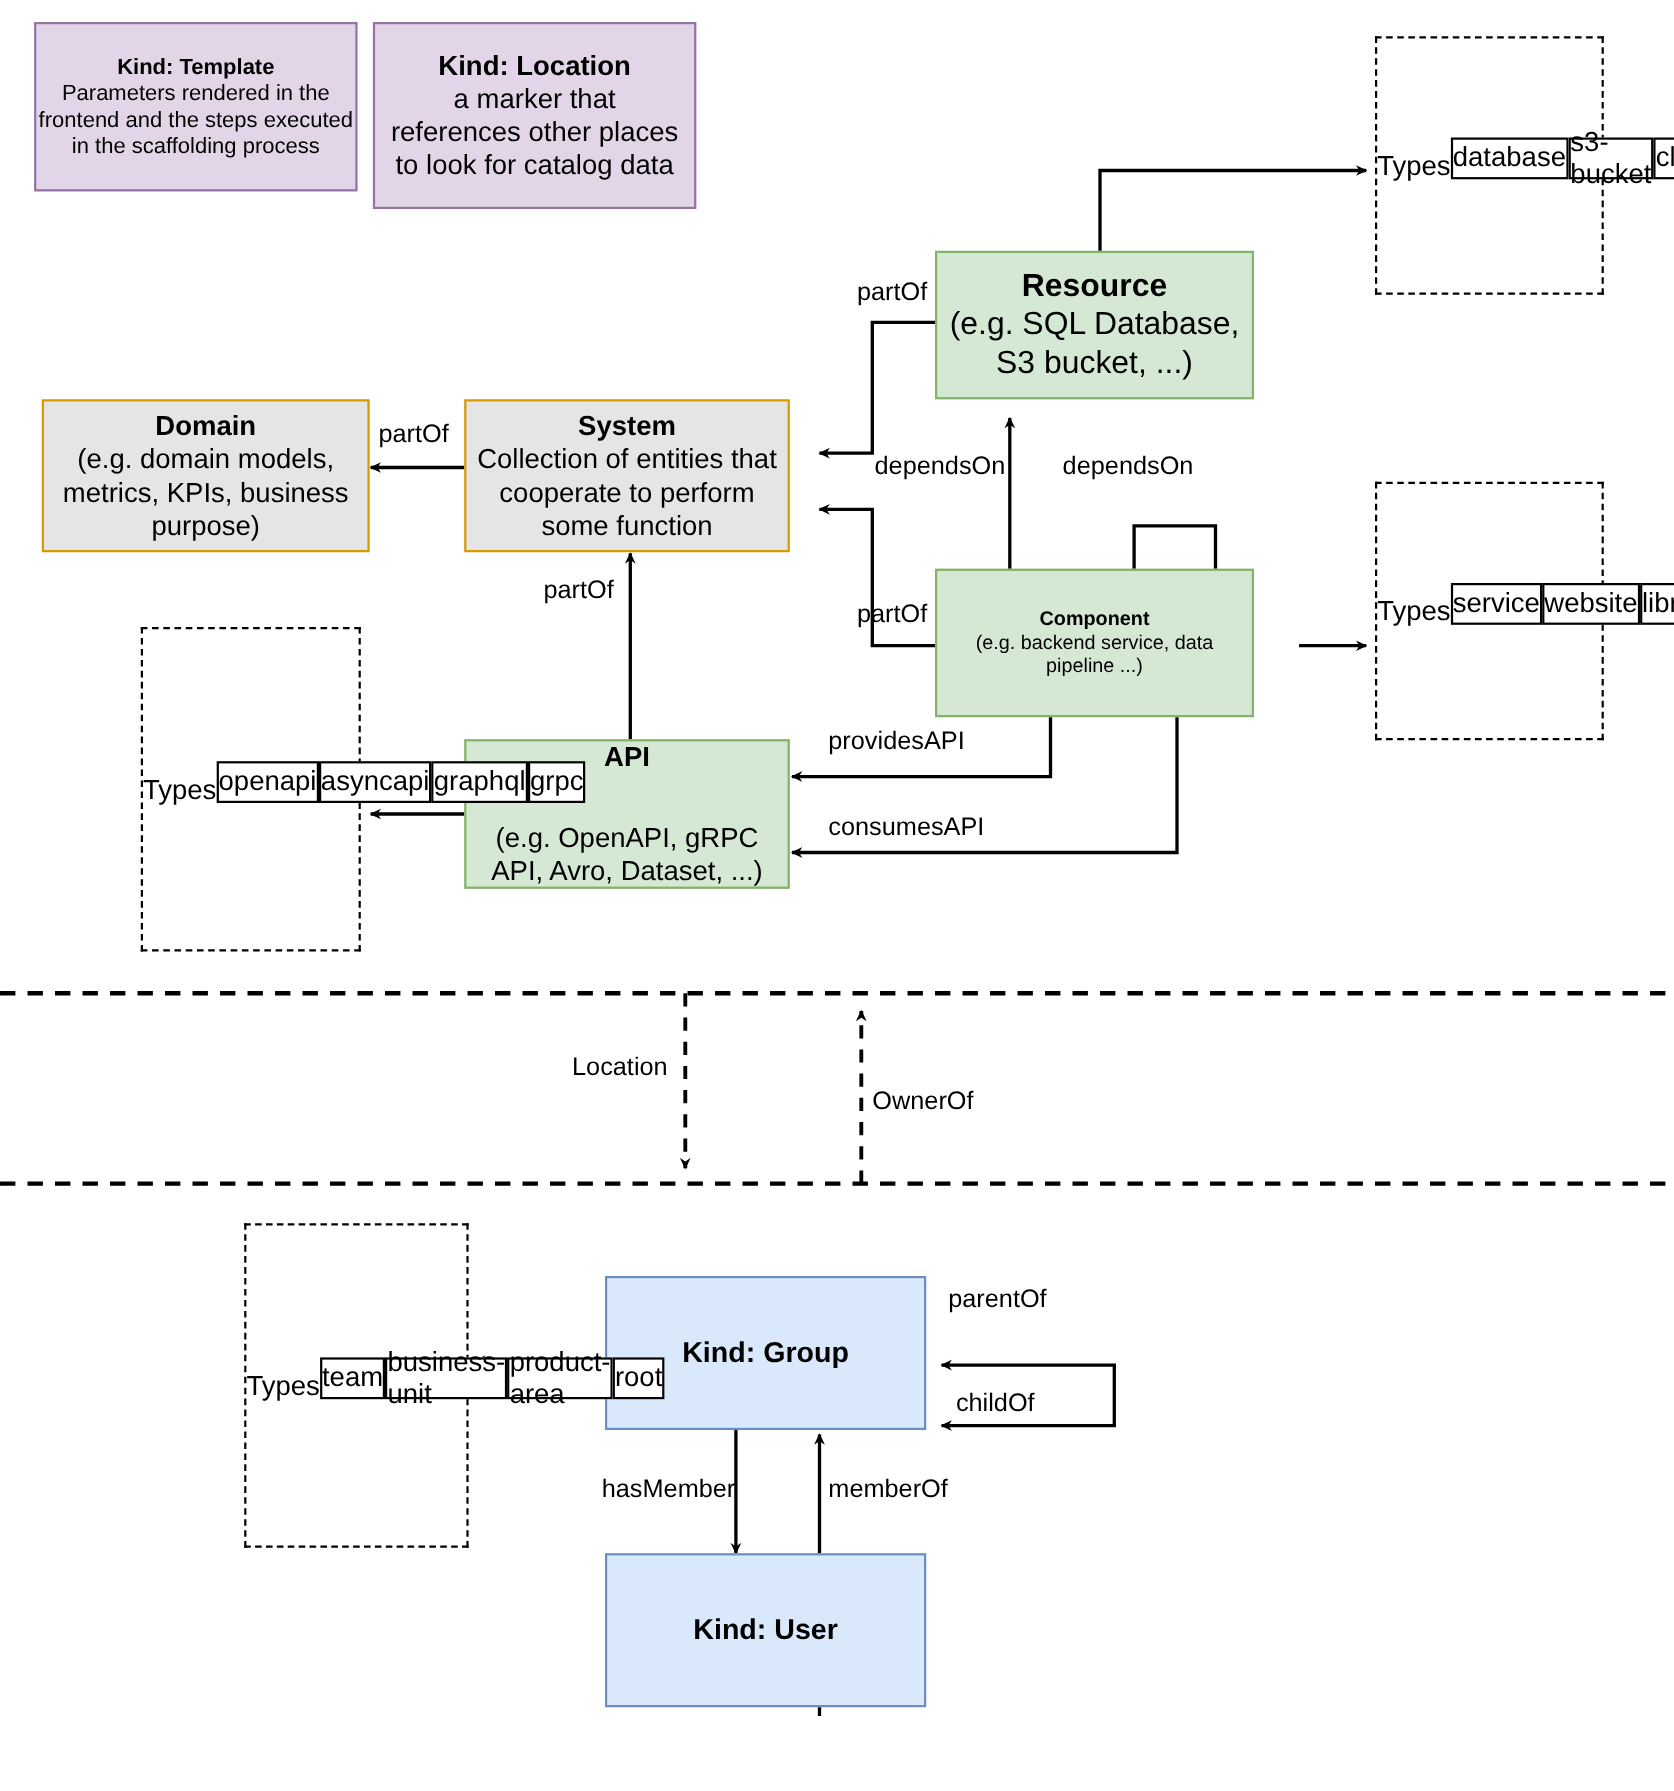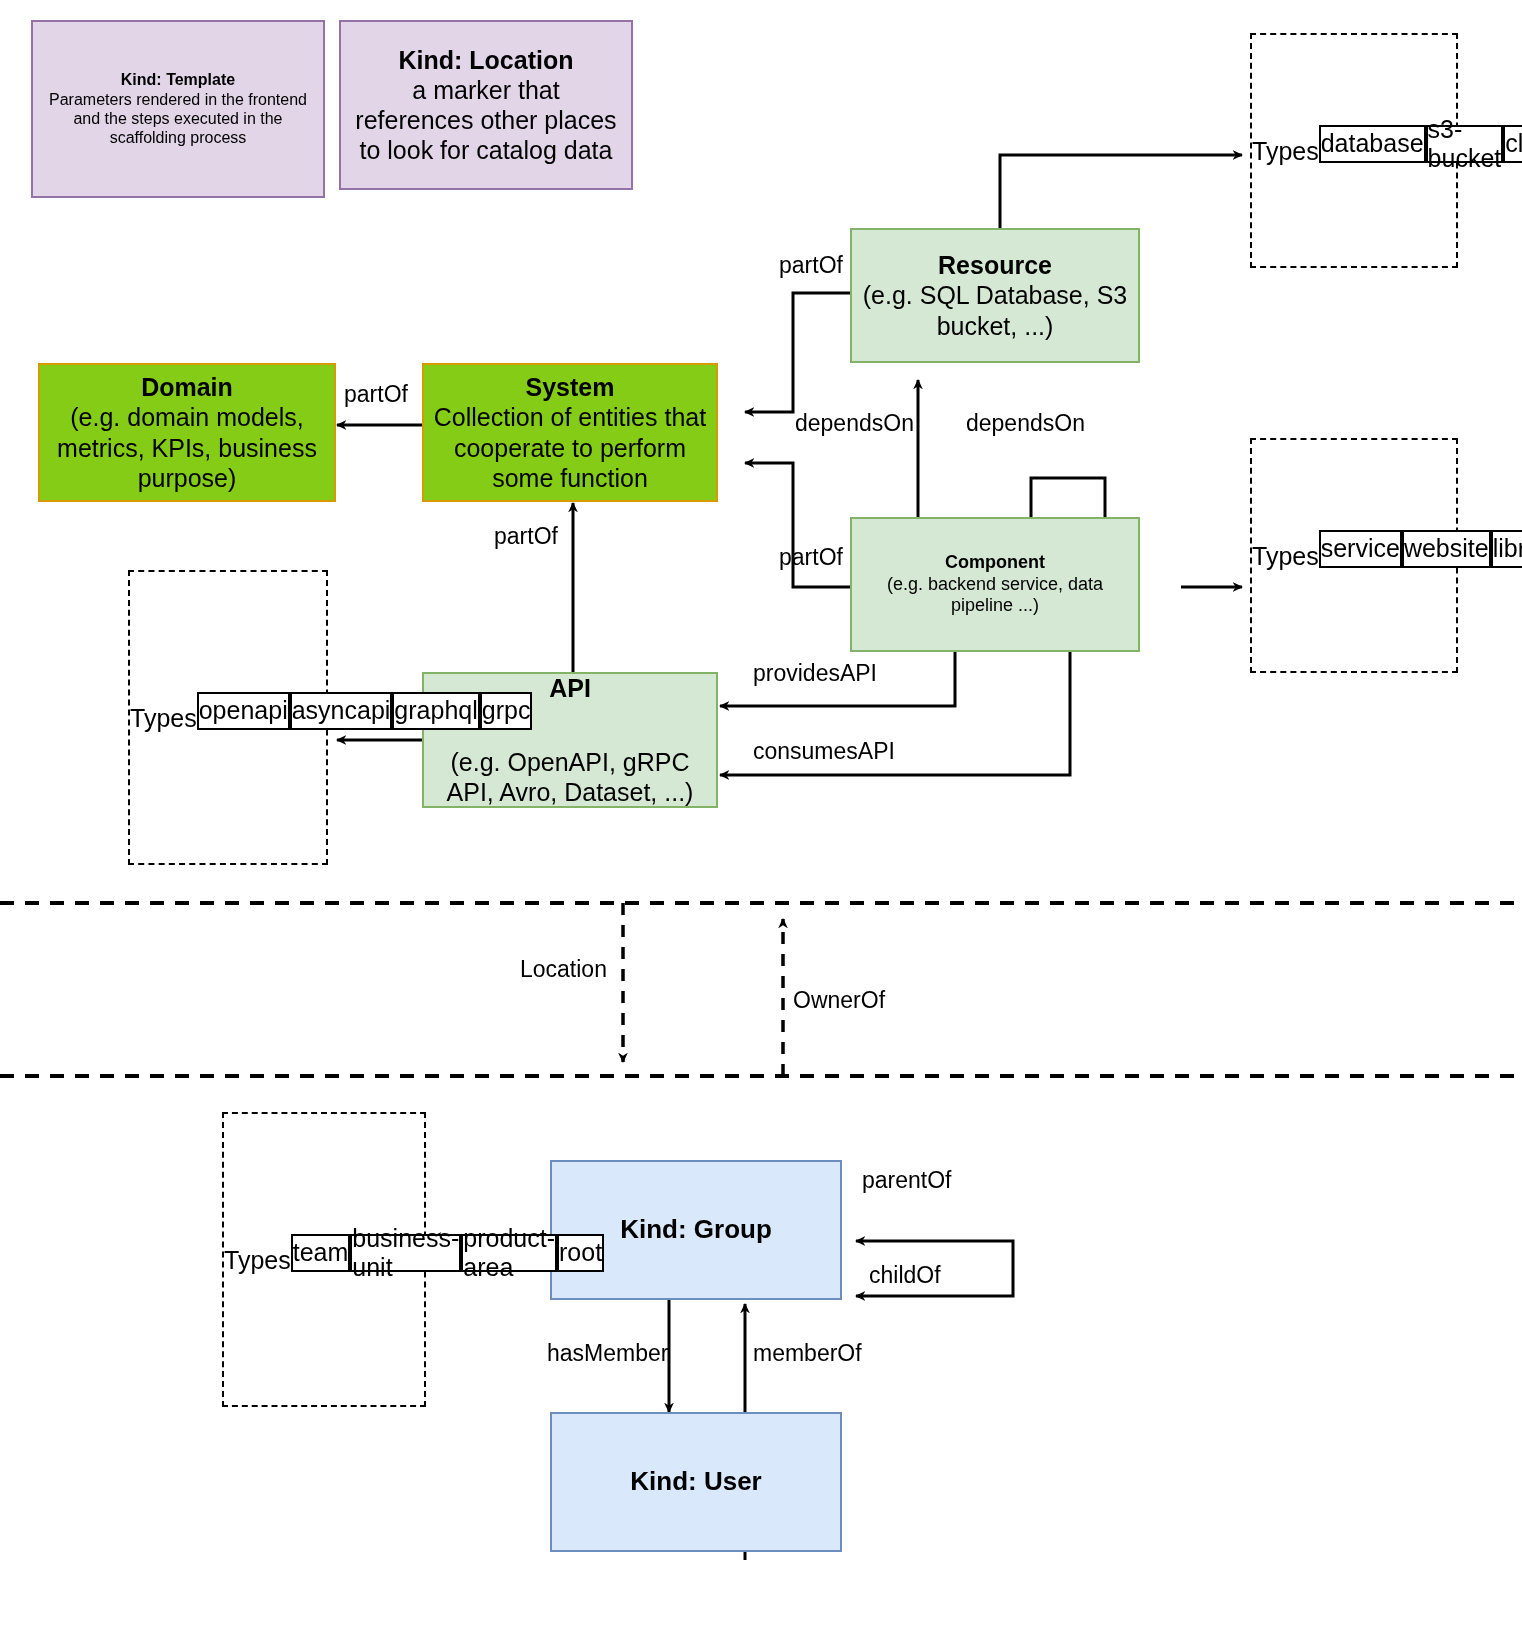--- a/index.html
+++ b/index.html
@@ -3,21 +3,21 @@
 <meta charset="utf-8">
 <style>
   html,body{margin:0;padding:0;background:#ffffff;}
   body{font-family:"Liberation Sans",sans-serif;}
   #stage{position:relative;width:1522px;height:1628px;background:#ffffff;overflow:hidden;}
   svg#wires{position:absolute;left:0;top:0;width:1522px;height:1628px;pointer-events:none;}
   .node{position:absolute;box-sizing:border-box;display:flex;flex-direction:column;
         align-items:center;justify-content:center;text-align:center;line-height:1.21;}
   .node .ttl{font-weight:bold;}
   .purple{background:#e1d5e7;border:2px solid #9673a6;}
-  .orange{background:#84cc16;border:2px solid #d79b00;}
+  .orange{background:#e5e5e5;border:2px solid #d79b00;}
   .green{background:#d5e8d4;border:2px solid #82b366;}
   .blue{background:#dae8fc;border:2px solid #6c8ebf;}
   .typesbox{position:absolute;box-sizing:border-box;border:2px dashed #000;background:transparent;
             display:flex;flex-direction:row;align-items:center;}
   .typesbox .tlabel{margin-top:9px;margin-bottom:7px;font-size:25px;color:#000;}
   .chip{box-sizing:border-box;border:2px solid #000;background:#fff;
         display:flex;align-items:center;justify-content:center;font-size:25px;margin-bottom:14px;}
   .elabel{position:absolute;font-size:23px;color:#000;white-space:nowrap;}
 </style>
 </head>
@@ -70,41 +70,41 @@
       <line x1="0" y1="903" x2="1522" y2="903"></line>
       <line x1="0" y1="1076" x2="1522" y2="1076"></line>
     </g>
 
     <g stroke="#000" stroke-width="3.5" fill="none" stroke-dasharray="12 10">
       <path d="M623,903 L623,1062" marker-end="url(#ah)"></path>
       <path d="M783,1076 L783,919" marker-end="url(#ah)"></path>
     </g>
   </svg>
 
-  <div class="node purple" style="left:31px;top:20px;width:294px;height:178px;padding:0 16px;font-size:16px;">
+  <div class="node purple" style="left:31px;top:20px;width:294px;height:154px;padding:0 0;font-size:20px;">
     <div class="ttl">Kind: Template</div>
     <div>Parameters rendered in the frontend and the steps executed in  the scaffolding process</div>
   </div>
 
   <div class="node purple" style="left:339px;top:20px;width:294px;height:170px;padding:0 12px;font-size:25px;">
     <div class="ttl">Kind: Location</div>
     <div>a marker that references other places to look for catalog data</div>
   </div>
 
   <div class="node orange" style="left:38px;top:363px;width:298px;height:139px;padding:0 10px;font-size:25px;">
     <div class="ttl">Domain</div>
     <div>(e.g.  domain models, metrics, KPIs, business purpose)</div>
   </div>
 
   <div class="node orange" style="left:422px;top:363px;width:296px;height:139px;padding:0 8px;font-size:25px;">
     <div class="ttl">System</div>
     <div>Collection of entities that cooperate to perform some function</div>
   </div>
 
-  <div class="node green" style="left:850px;top:228px;width:290px;height:135px;padding:0 10px;font-size:25px;">
+  <div class="node green" style="left:850px;top:228px;width:290px;height:135px;padding:0 10px;font-size:29px;">
     <div class="ttl">Resource</div>
     <div>(e.g. SQL Database, S3 bucket, ...)</div>
   </div>
 
   <div class="node green" style="left:850px;top:517px;width:290px;height:135px;padding:0 6px;font-size:18px;">
     <div class="ttl">Component</div>
     <div>(e.g. backend service, data pipeline ...)</div>
   </div>
 
   <div class="node green" style="left:422px;top:672px;width:296px;height:136px;padding:0 6px;font-size:25px;gap:44px;">

